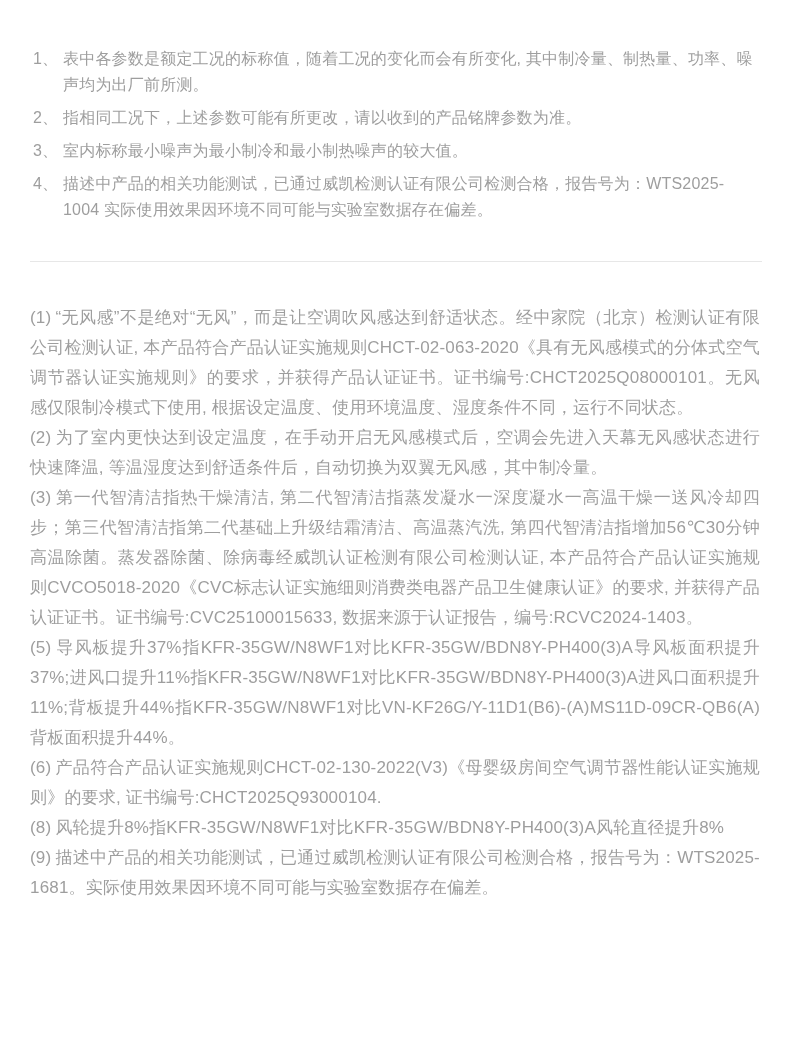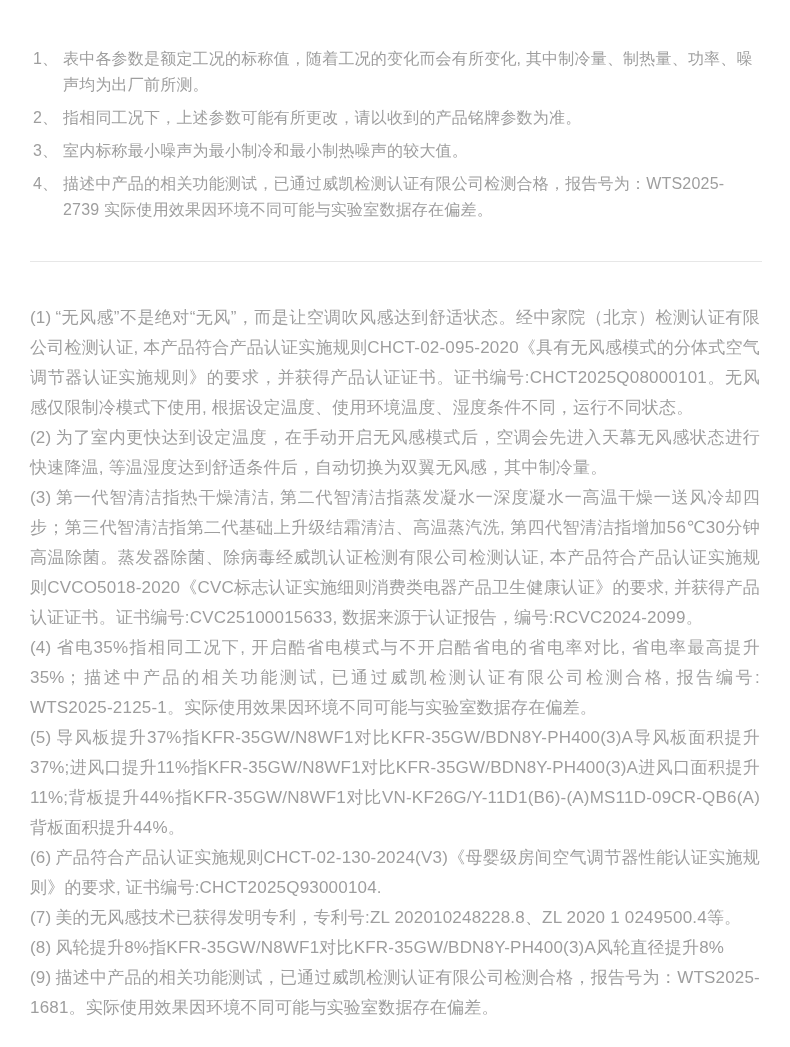--- a/index.html
+++ b/index.html
@@ -75,31 +75,29 @@
     <div class="spec-note">
       <span class="num">2、</span>
       <span class="txt">指相同工况下，上述参数可能有所更改，请以收到的产品铭牌参数为准。</span>
     </div>
     <div class="spec-note">
       <span class="num">3、</span>
       <span class="txt">室内标称最小噪声为最小制冷和最小制热噪声的较大值。</span>
     </div>
     <div class="spec-note">
       <span class="num">4、</span>
-      <span class="txt">描述中产品的相关功能测试，已通过威凯检测认证有限公司检测合格，报告号为：WTS2025-2739 实际使用效果因环境不同可能与实验室数据存在偏差。</span>
+      <span class="txt">描述中产品的相关功能测试，已通过威凯检测认证有限公司检测合格，报告号为：WTS2025-1004 实际使用效果因环境不同可能与实验室数据存在偏差。</span>
     </div>
   </div>
 
   <hr class="divider">
 
   <div class="footnotes">
-    <p class="footnote"><span class="num">(1)</span><span class="txt">“无风感”不是绝对“无风”，而是让空调吹风感达到舒适状态。经中家院（北京）检测认证有限公司检测认证, 本产品符合产品认证实施规则CHCT-02-095-2020《具有无风感模式的分体式空气调节器认证实施规则》的要求，并获得产品认证证书。证书编号:CHCT2025Q08000101。无风感仅限制冷模式下使用, 根据设定温度、使用环境温度、湿度条件不同，运行不同状态。</span></p>
+    <p class="footnote"><span class="num">(1)</span><span class="txt">“无风感”不是绝对“无风”，而是让空调吹风感达到舒适状态。经中家院（北京）检测认证有限公司检测认证, 本产品符合产品认证实施规则CHCT-02-063-2020《具有无风感模式的分体式空气调节器认证实施规则》的要求，并获得产品认证证书。证书编号:CHCT2025Q08000101。无风感仅限制冷模式下使用, 根据设定温度、使用环境温度、湿度条件不同，运行不同状态。</span></p>
     <p class="footnote"><span class="num">(2)</span><span class="txt">为了室内更快达到设定温度，在手动开启无风感模式后，空调会先进入天幕无风感状态进行快速降温, 等温湿度达到舒适条件后，自动切换为双翼无风感，其中制冷量。</span></p>
-    <p class="footnote"><span class="num">(3)</span><span class="txt">第一代智清洁指热干燥清洁, 第二代智清洁指蒸发凝水一深度凝水一高温干燥一送风冷却四步；第三代智清洁指第二代基础上升级结霜清洁、高温蒸汽洗, 第四代智清洁指增加56℃30分钟高温除菌。蒸发器除菌、除病毒经威凯认证检测有限公司检测认证, 本产品符合产品认证实施规则CVCO5018-2020《CVC标志认证实施细则消费类电器产品卫生健康认证》的要求, 并获得产品认证证书。证书编号:CVC25100015633, 数据来源于认证报告，编号:RCVC2024-2099。</span></p>
-    <p class="footnote"><span class="num">(4)</span><span class="txt">省电35%指相同工况下, 开启酷省电模式与不开启酷省电的省电率对比, 省电率最高提升35%；描述中产品的相关功能测试, 已通过威凯检测认证有限公司检测合格, 报告编号: WTS2025-2125-1。实际使用效果因环境不同可能与实验室数据存在偏差。</span></p>
+    <p class="footnote"><span class="num">(3)</span><span class="txt">第一代智清洁指热干燥清洁, 第二代智清洁指蒸发凝水一深度凝水一高温干燥一送风冷却四步；第三代智清洁指第二代基础上升级结霜清洁、高温蒸汽洗, 第四代智清洁指增加56℃30分钟高温除菌。蒸发器除菌、除病毒经威凯认证检测有限公司检测认证, 本产品符合产品认证实施规则CVCO5018-2020《CVC标志认证实施细则消费类电器产品卫生健康认证》的要求, 并获得产品认证证书。证书编号:CVC25100015633, 数据来源于认证报告，编号:RCVC2024-1403。</span></p>
     <p class="footnote"><span class="num">(5)</span><span class="txt">导风板提升37%指KFR-35GW/N8WF1对比KFR-35GW/BDN8Y-PH400(3)A导风板面积提升37%;进风口提升11%指KFR-35GW/N8WF1对比KFR-35GW/BDN8Y-PH400(3)A进风口面积提升11%;背板提升44%指KFR-35GW/N8WF1对比VN-KF26G/Y-11D1(B6)-(A)MS11D-09CR-QB6(A)背板面积提升44%。</span></p>
-    <p class="footnote"><span class="num">(6)</span><span class="txt">产品符合产品认证实施规则CHCT-02-130-2024(V3)《母婴级房间空气调节器性能认证实施规则》的要求, 证书编号:CHCT2025Q93000104.</span></p>
-    <p class="footnote"><span class="num">(7)</span><span class="txt">美的无风感技术已获得发明专利，专利号:ZL 202010248228.8、ZL 2020 1 0249500.4等。</span></p>
+    <p class="footnote"><span class="num">(6)</span><span class="txt">产品符合产品认证实施规则CHCT-02-130-2022(V3)《母婴级房间空气调节器性能认证实施规则》的要求, 证书编号:CHCT2025Q93000104.</span></p>
     <p class="footnote"><span class="num">(8)</span><span class="txt">风轮提升8%指KFR-35GW/N8WF1对比KFR-35GW/BDN8Y-PH400(3)A风轮直径提升8%</span></p>
     <p class="footnote"><span class="num">(9)</span><span class="txt">描述中产品的相关功能测试，已通过威凯检测认证有限公司检测合格，报告号为：WTS2025-1681。实际使用效果因环境不同可能与实验室数据存在偏差。</span></p>
   </div>
 
 </div>
 
 </body></html>

